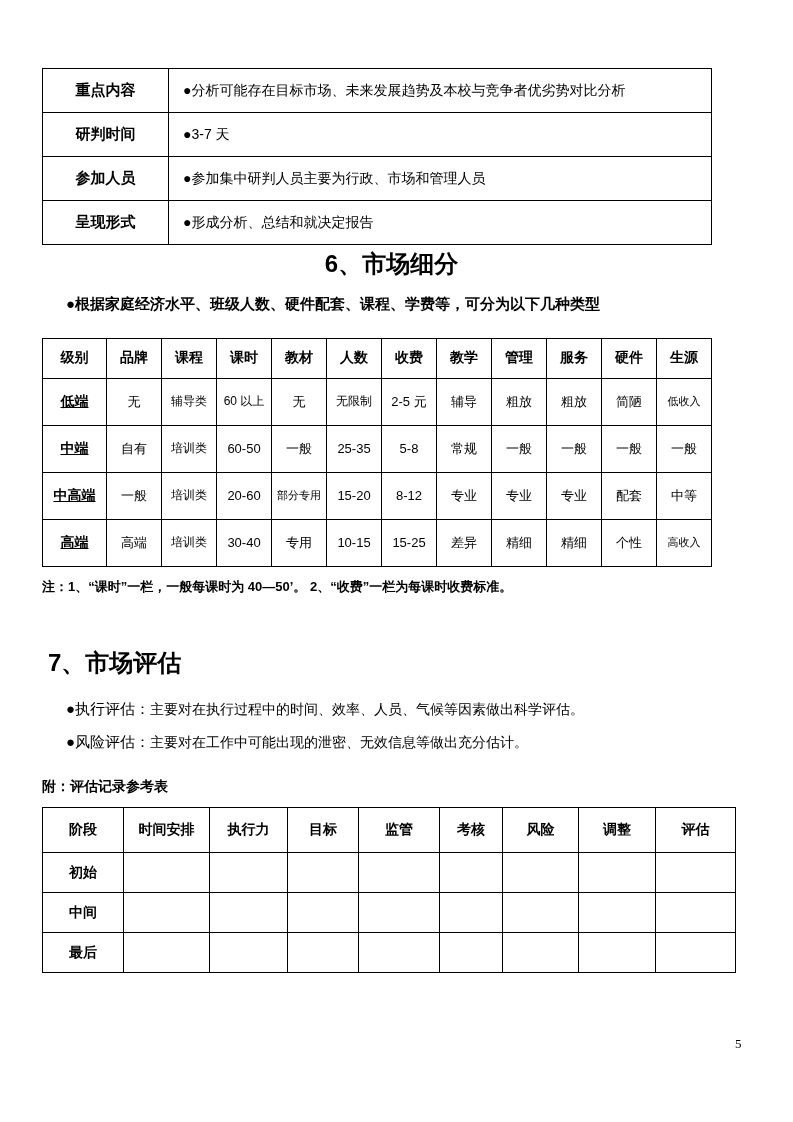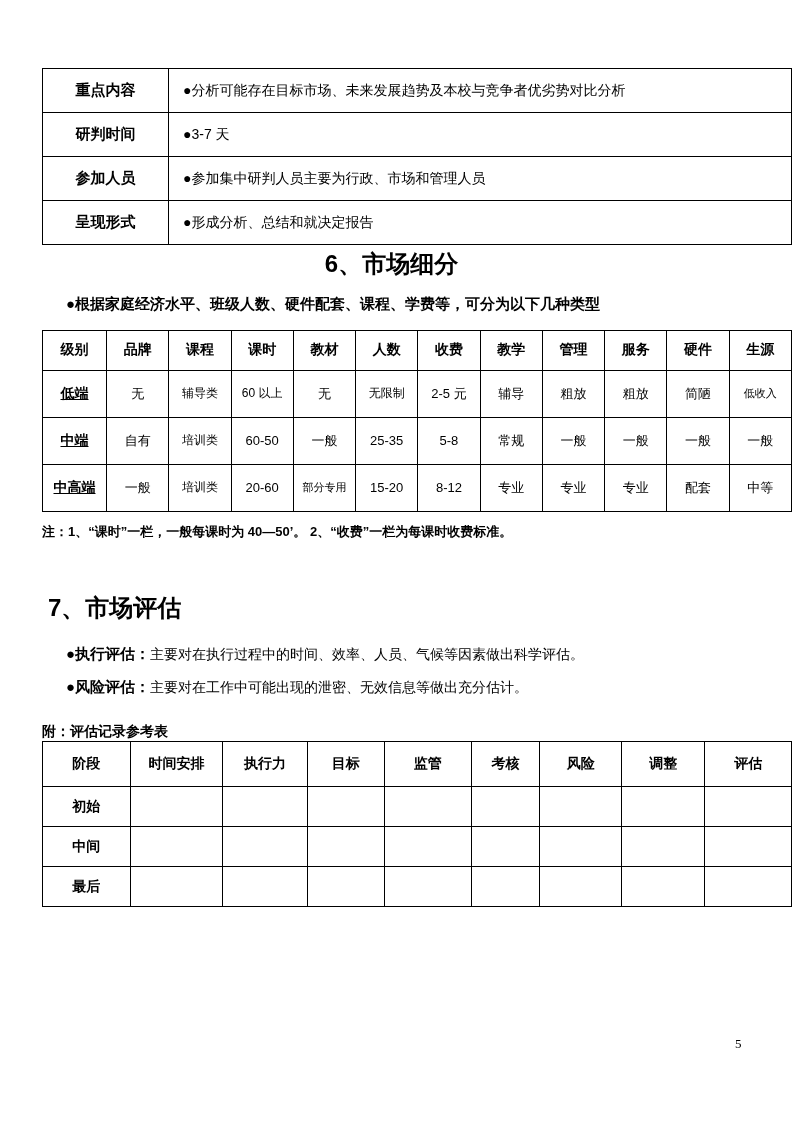--- a/index.html
+++ b/index.html
@@ -9,51 +9,51 @@
     font-family: "Liberation Sans", sans-serif;
     color: #000;
   }
   .page {
     position: relative;
     width: 793px; height: 1122px;
     background: #fff;
     padding: 68px 58px 0 42px;
     overflow: hidden;
   }
-  table { border-collapse: collapse; table-layout: fixed; width: 750px; }
+  table { border-collapse: collapse; table-layout: fixed; width: 670px; }
   th, td { border: 1.5px solid #000; vertical-align: middle; overflow: hidden; }
 
   
   .t1 tr { height: 44px; }
   .t1 .lbl { text-align: center; font-weight: bold; font-size: 15px; }
   .t1 .cnt { text-align: left; font-size: 14px; padding-left: 14px; }
 
   
   .hd { font-size: 24px; font-weight: bold; line-height: 1.2; padding-left: 6px; }
   .hd6 { margin-top: 5px; text-align: center; }
   .hd7 { margin-top: 54px; }
   .bullet6 { margin: 16px 0 0 24px; font-size: 15px; font-weight: bold; line-height: 1.2; }
   .bullet7 { margin: 22px 0 0 24px; font-size: 14px; line-height: 1.25; }
   .bullet7 + .bullet7 { margin-top: 14px; }
-  .bullet7 .bl { font-weight: bold; font-size: 15px; }
-
-  
-  .t2 { margin-top: 17px; }
+  .bullet7 .bl { font-weight: normal; font-size: 15px; }
+
+  
+  .t2 { margin-top: 25px; }
   .t2 th { height: 40px; font-size: 14px; font-weight: bold; text-align: center; }
   .t2 td { height: 47px; font-size: 13px; text-align: center; }
   .t2 .rowhdr { font-weight: bold; font-size: 14px; text-decoration: underline; }
   .t2 .md { font-size: 12px; }
   .t2 .sm { font-size: 11px; }
 
   .note { margin-top: 12px; font-size: 13px; font-weight: bold; line-height: 1.25; }
 
   .attach { margin-top: 27px; font-size: 14px; font-weight: bold; }
 
   
-  .t3 { }
+  .t3 { margin-top: 11px; }
   .t3 th { height: 45px; font-size: 14px; font-weight: bold; text-align: center; }
   .t3 td { height: 40px; font-size: 14px; text-align: center; }
   .t3 .rowhdr { font-weight: bold; }
 
   .pagenum {
     position: absolute; left: 735px; top: 1036px;
     font-family: "Liberation Serif", serif;
     font-size: 13px;
   }
 </style>
@@ -156,20 +156,34 @@
         <td class="md">培训类</td>
         <td>20-60</td>
         <td class="sm">部分专用</td>
         <td>15-20</td>
         <td>8-12</td>
         <td>专业</td>
         <td>专业</td>
         <td>专业</td>
         <td>配套</td>
         <td>中等</td>
+      </tr>
+      <tr>
+        <td class="rowhdr">高端</td>
+        <td>高端</td>
+        <td class="md">培训类</td>
+        <td>30-40</td>
+        <td>专用</td>
+        <td>10-15</td>
+        <td>15-25</td>
+        <td>差异</td>
+        <td>精细</td>
+        <td>精细</td>
+        <td>个性</td>
+        <td class="sm">高收入</td>
       </tr>
     </tbody>
   </table>
 
   <div class="note">注：1、“课时”一栏，一般每课时为 40—50’。 2、“收费”一栏为每课时收费标准。</div>
 
   <div class="hd hd7">7、市场评估</div>
 
   <p class="bullet7"><span class="bl">●执行评估：</span><span>主要对在执行过程中的时间、效率、人员、气候等因素做出科学评估。</span></p>
   <p class="bullet7"><span class="bl">●风险评估：</span><span>主要对在工作中可能出现的泄密、无效信息等做出充分估计。</span></p>

